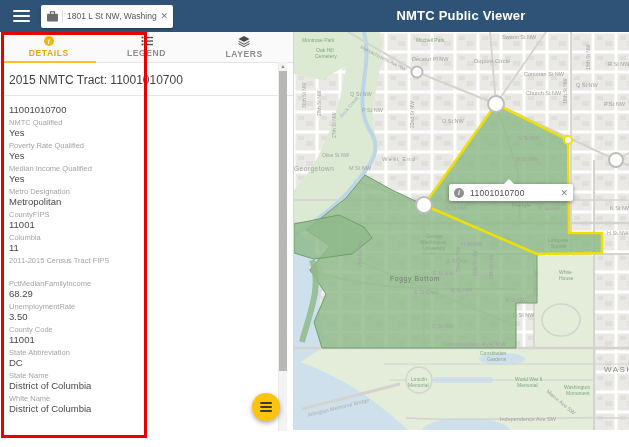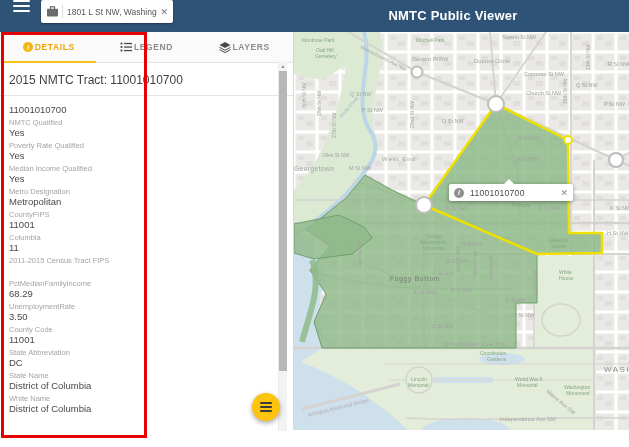--- a/index.html
+++ b/index.html
@@ -1,38 +1,38 @@
 <!DOCTYPE html>
 <html><head>
 <meta charset="utf-8">
 <style>
   html,body{margin:0;padding:0}
   body{width:629px;height:447px;position:relative;overflow:hidden;background:#fff;
        font-family:"Liberation Sans",sans-serif}
 
   
   .topbar{position:absolute;top:0;left:0;width:629px;height:32px;background:#2e5377;
-          display:flex;z-index:30}
+          display:flex;align-items:center;z-index:30}
   .hamburger{width:17px;height:12px;margin-left:13px;display:flex;flex-direction:column;
              justify-content:space-between;cursor:pointer}
   .hamburger span{display:block;height:2.2px;background:#fff;border-radius:1px}
   .searchbox{margin-left:11px;width:132px;height:23px;background:#fff;border-radius:2px;
              display:flex;align-items:center;box-shadow:0 1px 2px rgba(0,0,0,.35);
              padding:0 5px;box-sizing:border-box}
   .search-divider{width:1px;height:13px;background:#ddd;margin:0 4px 0 3px}
   .search-text{flex:1;min-width:0;font-size:8.5px;color:#555;border:none;outline:none;
                padding:0;background:transparent;font-family:inherit;white-space:nowrap}
   .search-clear{font-size:9px;color:#777;margin-left:2px;cursor:pointer}
-  .app-title{position:absolute;left:285px;width:336px;top:0;line-height:32px;text-align:center;
+  .app-title{position:absolute;left:293px;width:336px;top:0;line-height:32px;text-align:center;
              color:#fff;font-weight:bold;font-size:13px;letter-spacing:.2px}
 
   
   .panel{position:absolute;top:32px;left:0;width:293px;height:415px;background:#fff;z-index:5}
   .tabbar{height:30px;background:#fafafa;border-bottom:1px solid #e3e3e3;display:flex}
-  .tab{flex:1;display:flex;flex-direction:row;align-items:center;justify-content:center;
+  .tab{flex:1;display:flex;flex-direction:column;align-items:center;justify-content:center;
        gap:2px;cursor:pointer;position:relative}
   .tab .tlabel{font-size:8.5px;letter-spacing:.6px;color:#8c8c8c;font-weight:bold}
   .tab.active .tlabel{color:#efa500}
   .tab.active::after{content:"";position:absolute;bottom:-1px;left:2px;right:2px;height:2px;
                      background:#f7c21c}
   .info-badge{width:10px;height:10px;border-radius:50%;background:#f2b50d;color:#fff;
               font-size:7px;font-weight:bold;font-style:italic;display:flex;align-items:center;
               justify-content:center}
   .content{padding:6px 14px 0 9px}
   .tract-header{font-size:12px;color:#3f3f3f;padding:4px 0 8px}

